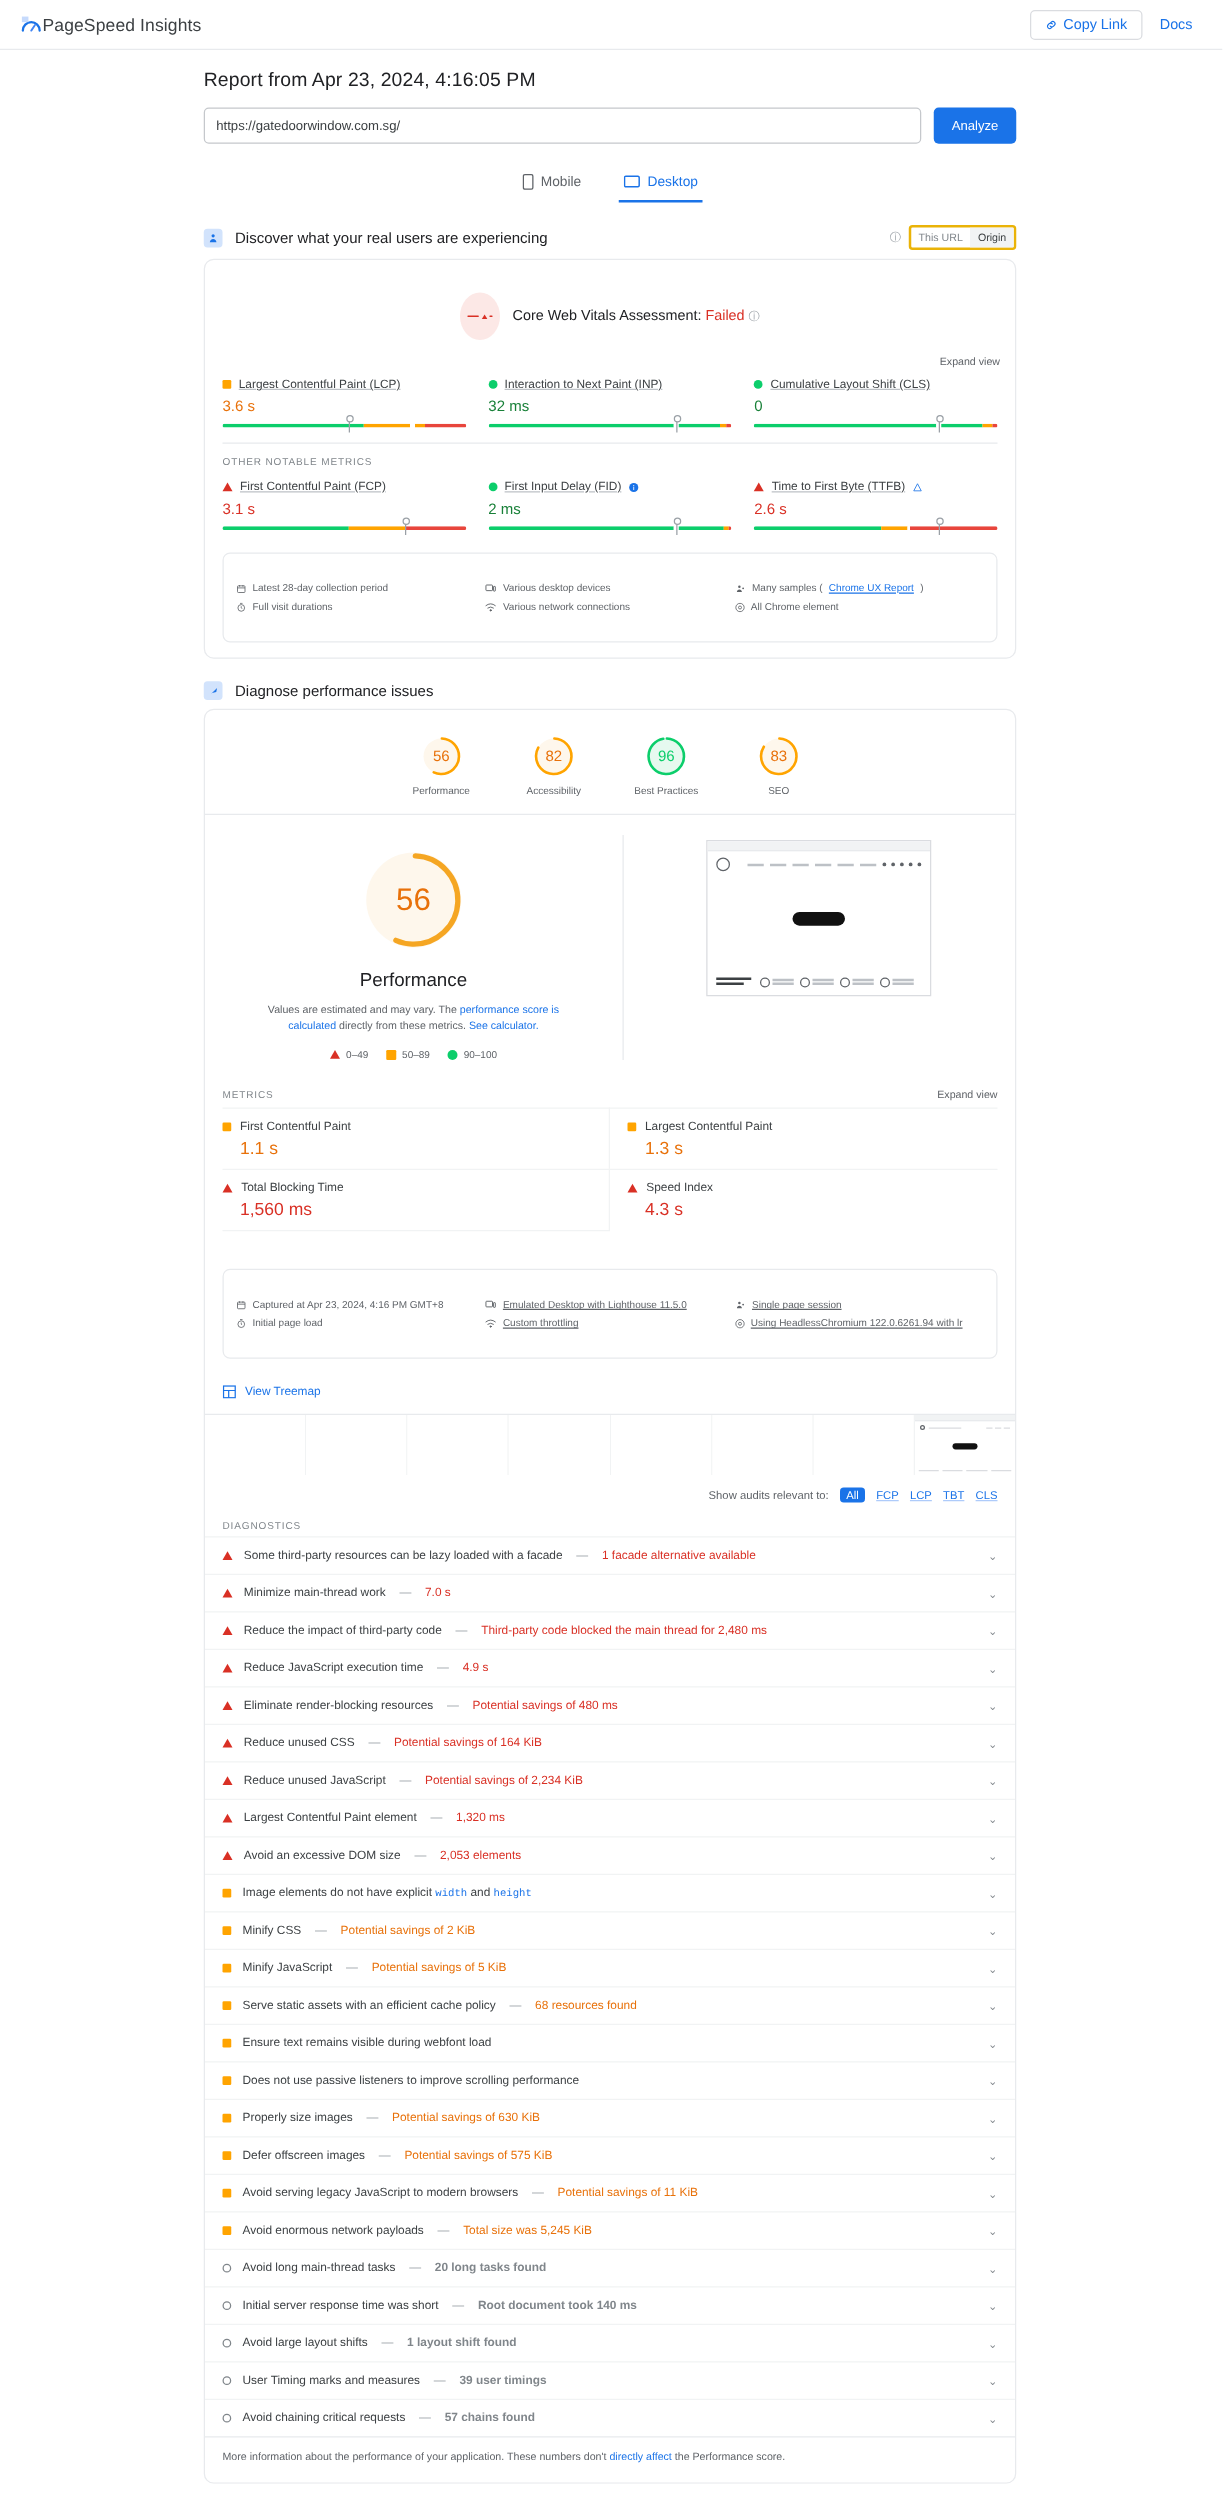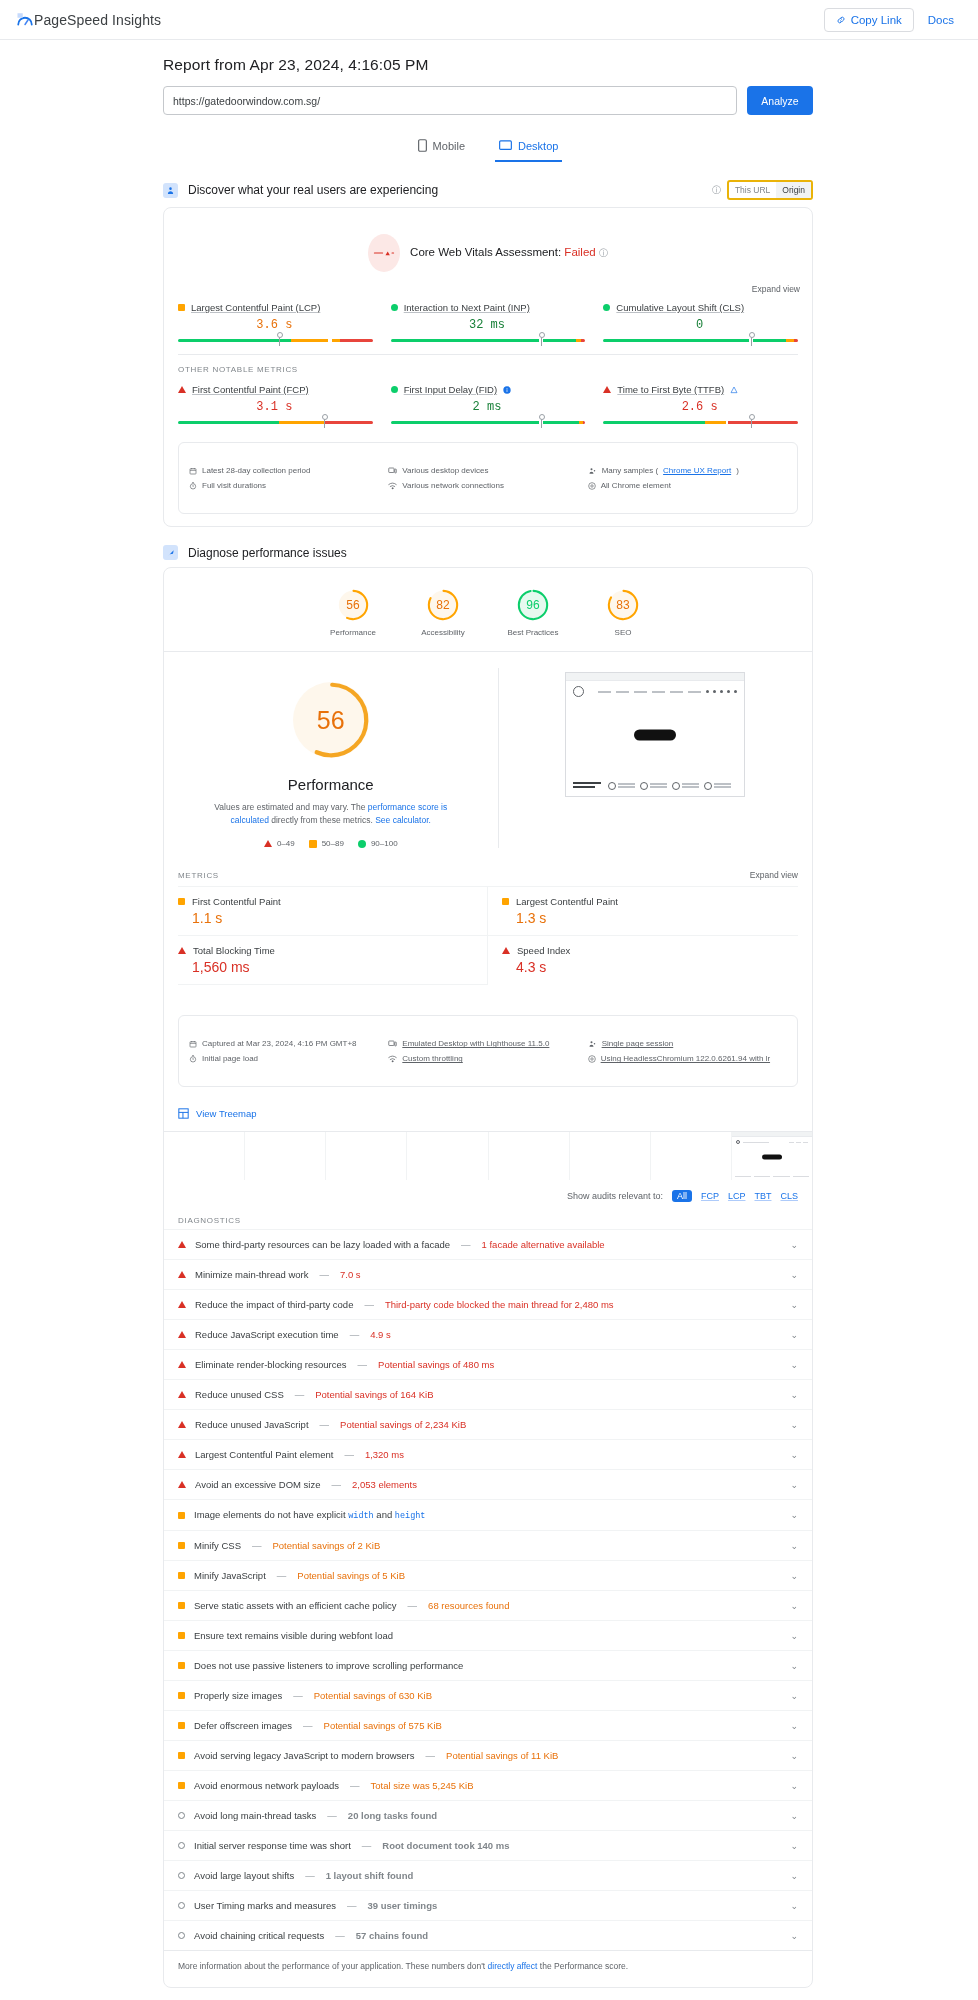--- a/index.html
+++ b/index.html
@@ -128,21 +128,21 @@
     font-size: 9.5px; color: #3c4043;
   }
   .metric-label .txt { text-decoration: underline; text-decoration-color: #bdc1c6; }
   .sq { width: 7px; height: 7px; border-radius: 1px; display: inline-block; }
   .dot { width: 7px; height: 7px; border-radius: 50%; display: inline-block; }
   .tri {
     width: 0; height: 0; display: inline-block;
     border-left: 4px solid transparent; border-right: 4px solid transparent;
     border-bottom: 7px solid #d93025;
   }
-  .metric-value { text-align: center; font-size: 12px; margin: 5px 0 3px; padding-right: 2px; font-family: Liberation Mono, monospace; }
+  .metric-value { text-align: left; font-size: 12px; margin: 5px 0 3px; padding-right: 2px; }
   .v-orange { color: #e8710a; }
   .v-red { color: #d93025; }
   .v-green-dark { color: #188038; }
 
   .bar { display: flex; height: 3px; border-radius: 2px; overflow: hidden; position: relative; }
   .bar > i { display: block; height: 100%; }
   .bar-wrap { position: relative; padding-top: 4px; }
   .marker {
     position: absolute; top: 0px; width: 1px; height: 11px; background: #9aa0a6;
   }
@@ -784,21 +784,21 @@
       </div>
 
       <div class="env">
         <div class="env-item">
           <span class="icon">
             <svg width="8" height="8" viewBox="0 0 24 24" fill="none" stroke="#5f6368" stroke-width="2">
                 <rect x="3" y="5" width="18" height="16" rx="2"></rect>
                 <path d="M3 10h18M8 3v4M16 3v4"></path>
               </svg>
           </span>
-          <span>Captured at Mar 23, 2024, 4:16 PM GMT+8</span>
+          <span>Captured at Apr 23, 2024, 4:16 PM GMT+8</span>
         </div>
         <div class="env-item">
           <span class="icon">
             <svg width="9" height="8" viewBox="0 0 24 20" fill="none" stroke="#5f6368" stroke-width="2">
                 <rect x="2" y="2" width="14" height="12" rx="1.5"></rect>
                 <rect x="18" y="5" width="4" height="10" rx="1"></rect>
               </svg>
           </span>
           <span style="text-decoration:underline">Emulated Desktop with Lighthouse 11.5.0</span>
         </div>

